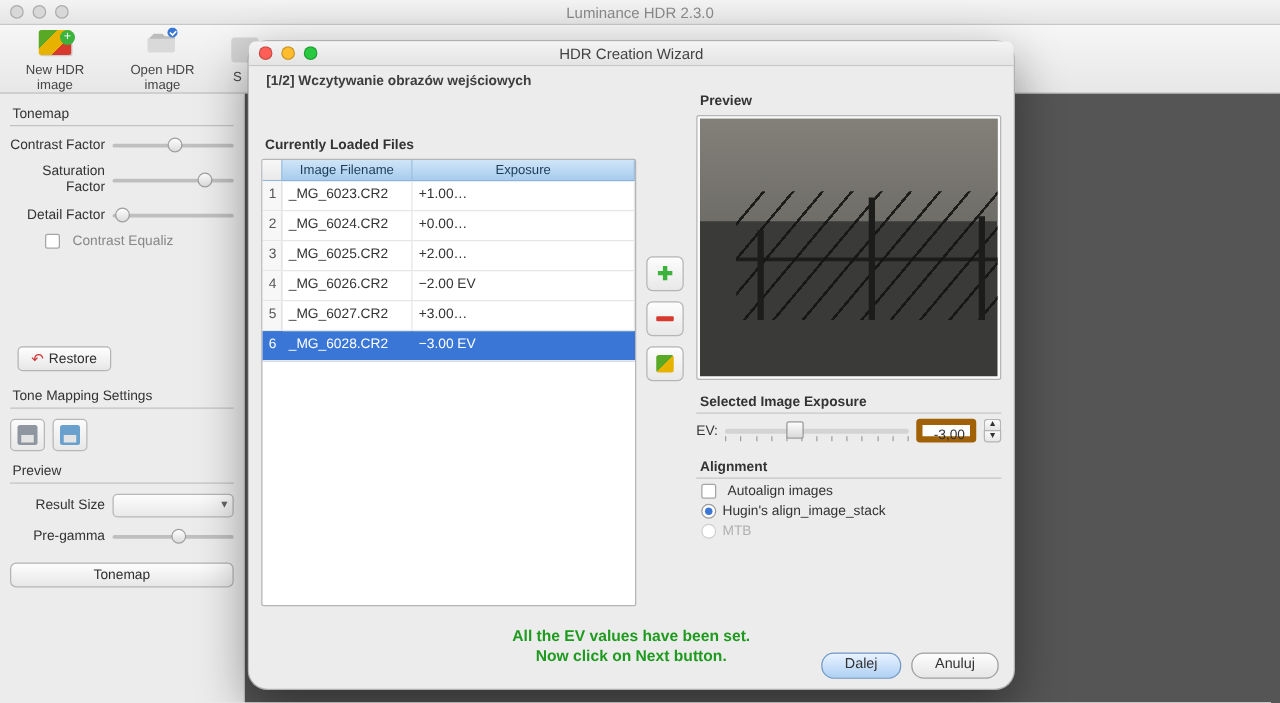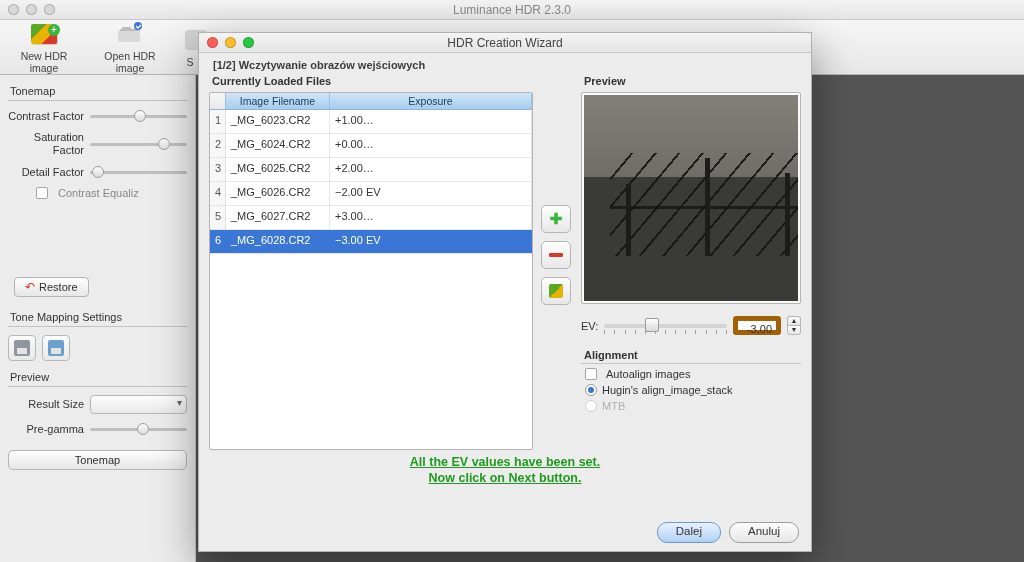--- a/index.html
+++ b/index.html
@@ -36,27 +36,27 @@
 .btn { background:linear-gradient(#fefefe,#e7e7e7); border:1px solid #b4b4b4; border-radius:4px; padding:2px 10px; font-size:11px; display:inline-flex; align-items:center; gap:4px; height:20px;}
 .restore-arrow { color:#c33; font-size:12px; }
 .smallbtn { width:28px; height:26px; background:linear-gradient(#fbfbfb,#e8e8e8); border:1px solid #b7b7b7; border-radius:4px; display:inline-flex; align-items:center; justify-content:center;}
 .floppy { width:16px; height:16px; background:#9096a0; border-radius:2px; position:relative;}
 .floppy::after { content:""; position:absolute; left:3px; right:3px; bottom:2px; height:6px; background:#e3e3e3;}
 .wide-btn { display:block; width:100%; text-align:center; background:linear-gradient(#fdfdfd,#e7e7e7); border:1px solid #b5b5b5; border-radius:5px; padding:3px 0; font-size:11px;}
 
 .canvas-area { flex:1; background:#555; }
 
 
-.modal { position:absolute; left:198px; top:32px; width:614px; height:520px; background:#ececec; border:1px solid rgba(0,0,0,0.25); border-radius:0; box-shadow:0 15px 40px rgba(0,0,0,0.4);}
+.modal { position:absolute; left:198px; top:32px; width:614px; height:520px; background:#ececec; border:1px solid rgba(0,0,0,0.25); border-radius:16px; box-shadow:0 15px 40px rgba(0,0,0,0.4);}
 .modal-title { height:20px; background:linear-gradient(#f4f4f4,#e4e4e4); border-bottom:1px solid #c7c7c7; border-radius:6px 6px 0 0; text-align:center; font-size:12px; color:#444; line-height:20px; position:relative;}
 .modal-title .traffic { top:4px; left:8px; }
 .modal-body { padding:6px 10px 8px; }
 .step-lbl { font-size:11px; font-weight:bold; color:#3d3d3d; margin:0 0 4px 4px;}
 .cols { display:flex; gap:8px; }
-.col-left { width:324px; }
+.col-left { width:300px;margin-top:35px; }
 .col-mid { width:32px; padding-top:130px; display:flex; flex-direction:column; gap:8px;}
 .col-right { flex:1; }
 .section-head { font-size:11px; font-weight:bold; color:#333; padding:0 0 2px 3px; border-bottom:1px solid #c6c6c6; margin-bottom:3px;}
 .section-head.noborder { border:none; }
 .file-box { border:1px solid #b5b5b5; background:#fff; height:358px; border-radius:2px; overflow:hidden; }
 .thead { display:flex; background:linear-gradient(#d0e5f7,#a7ccee); border-bottom:1px solid #90b5d9; height:17px; font-size:10.5px; color:#1b3c57;}
 .thead .th { border-right:1px solid #9dc0e0; text-align:center; line-height:16px; }
 .th-n { width:16px; background:linear-gradient(#f7f7f7,#e9e9e9); border-right-color:#cfcfcf; }
 .th-f { width:104px; } .th-e { flex:1; }
 .trow { display:flex; height:24px; border-bottom:1px solid #e6e6e6; font-size:11px; }
@@ -93,21 +93,21 @@
 .step-b:first-child { border-radius:3px 3px 0 0; border-bottom:none;}
 .step-b:last-child { border-radius:0 0 3px 3px;}
 
 .align-group { margin-top:14px; }
 .opt { display:flex; align-items:flex-end; gap:5px; margin:4px 0 4px 4px; font-size:11px;}
 .radio { width:12px; height:12px; border:1px solid #9b9b9b; border-radius:50%; background:#fff; display:flex; align-items:center; justify-content:center;}
 .radio.on::after { content:""; width:6px; height:6px; background:#3a76d6; border-radius:50%;}
 .opt.disabled { color:#b0b0b0; }
 .opt.disabled .radio { border-color:#cfcfcf; }
 
-.status-msg { text-align:center; color:#1e9b1e; font-weight:bold; font-size:12.5px; margin-top:4px; line-height:16px;text-decoration:underline;}
+.status-msg { text-align:center; color:#1e9b1e; font-weight:bold; font-size:12.5px; margin-top:16px; line-height:16px;}
 .footer { position:absolute; bottom:8px; right:12px; display:flex; gap:8px;}
 .btn-push { padding:2px 18px; height:21px; border:1px solid #9e9e9e; border-radius:10px; font-size:11.5px; background:linear-gradient(#fdfdfd,#e6e6e6);}
 .btn-push.primary { background:linear-gradient(#e9f2ff,#afd1f4); border-color:#6f98c7;}
 </style>
 </head>
 <body>
 
 <div class="main-window">
   <div class="main-titlebar">
     <div class="traffic">
@@ -293,20 +293,21 @@
             <div class="bridge">
               <div class="diag"></div>
               <div class="tower" style="left:8%; height:70%;"></div>
               <div class="tower" style="left:48%; height:95%;"></div>
               <div class="tower" style="left:88%; height:80%;"></div>
             </div>
           </div>
         </div>
 
         <div class="exposure-group">
+          <div class="section-head">Selected Image Exposure</div>
           <div class="ev-row">
             <span>EV:</span>
             <div class="ev-slider">
               <div class="ev-track"></div>
               <div class="ev-ticks">
                   <span></span>
                   <span></span>
                   <span></span>
                   <span></span>
                   <span></span>

